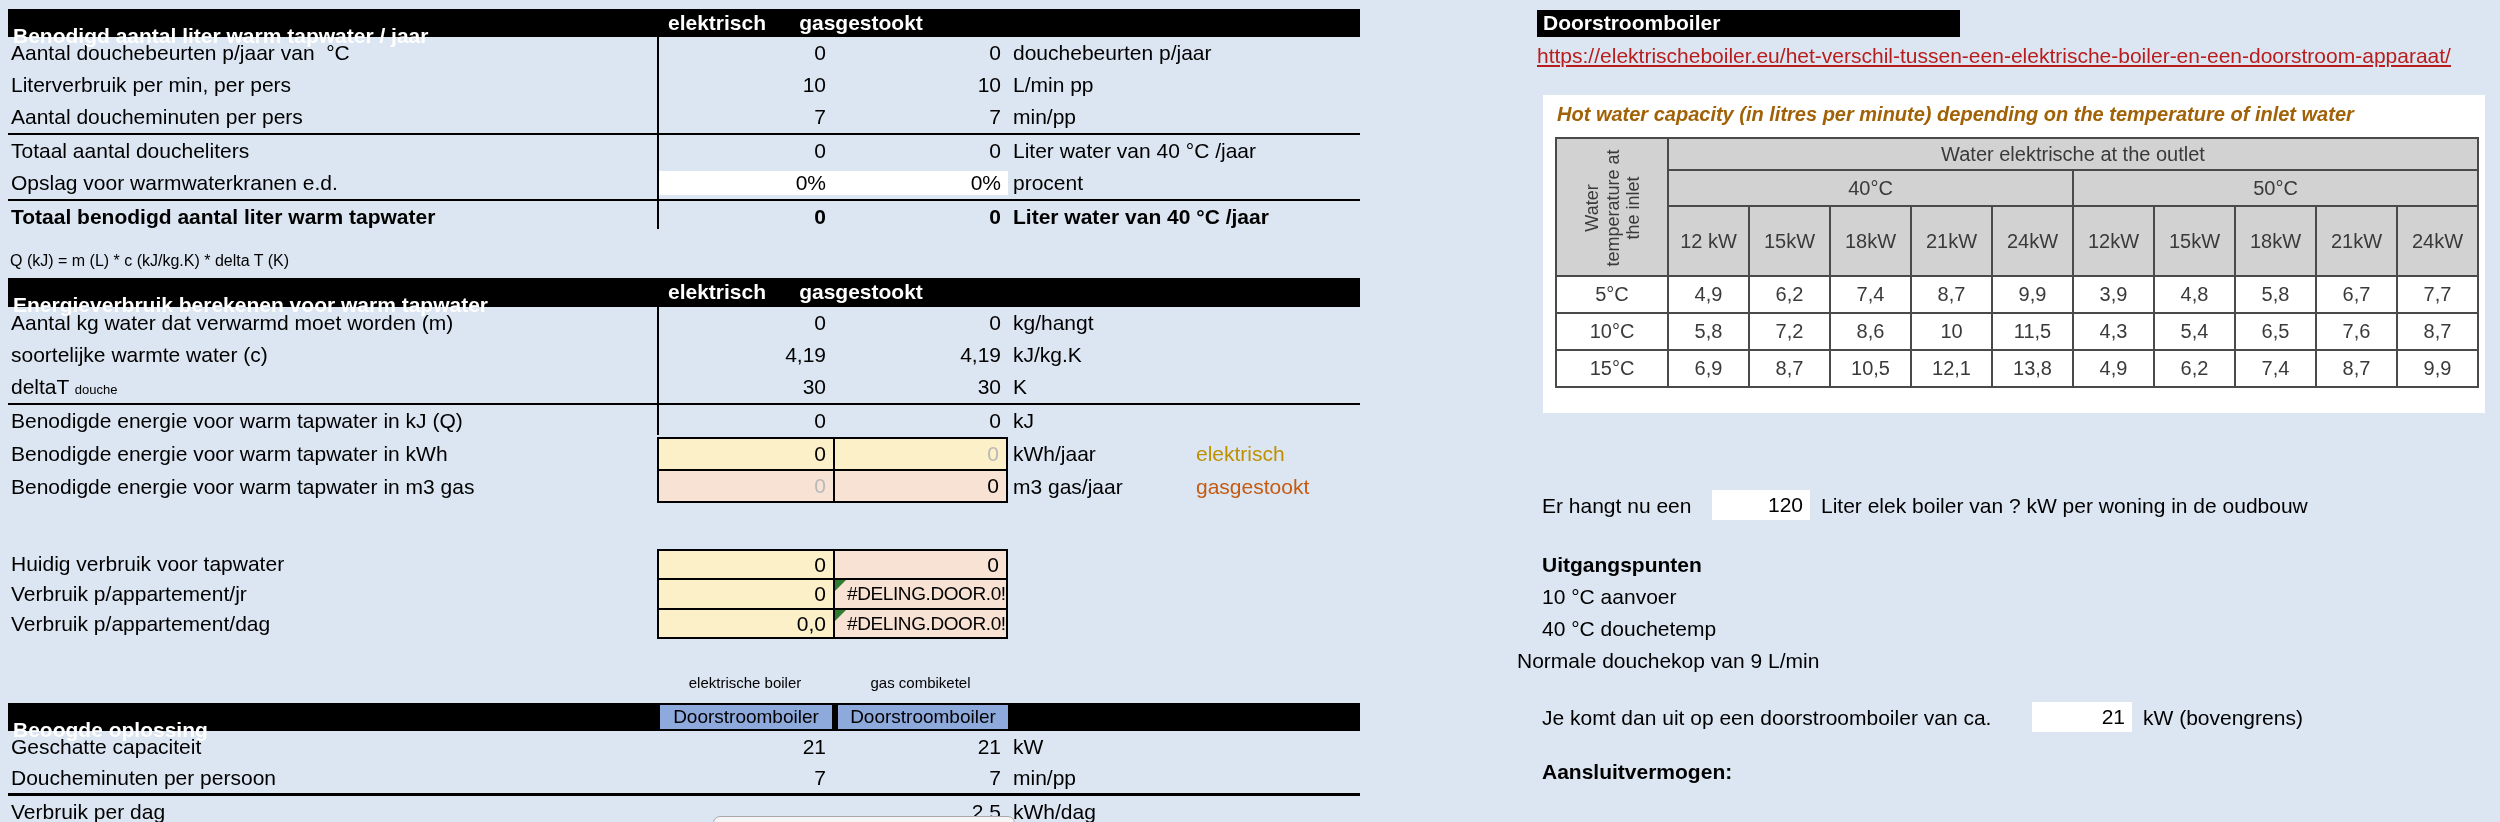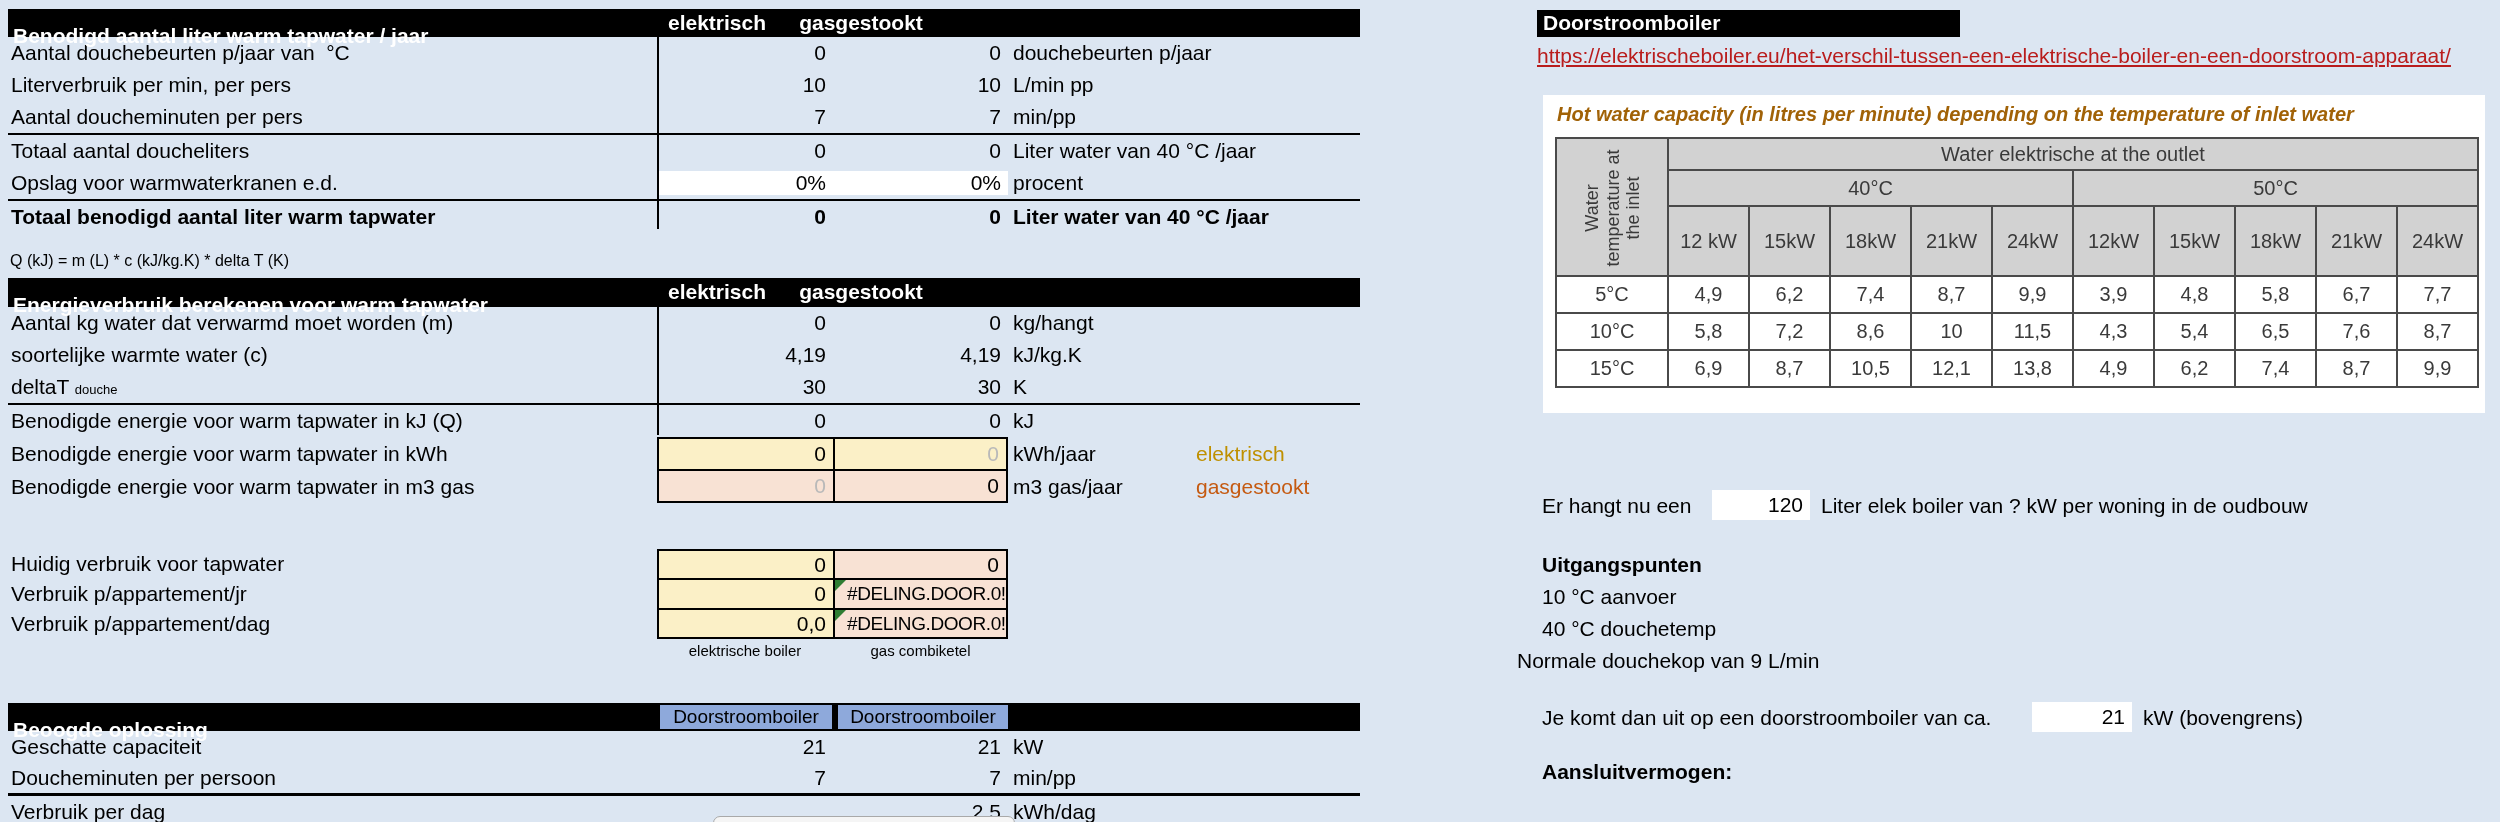--- a/index.html
+++ b/index.html
@@ -206,21 +206,21 @@
       <span class="cellpos ye blk-t blk-l blk-b" style="border-top-width:1px;">
           <span>0,0</span>
         </span>
       <span class="cellpos pk blk-t blk-l blk-r blk-b err" style="border-top-width:1px;">
           <span class="tri"></span>
           <span>#DELING.DOOR.0!</span>
         </span>
       <span></span>
         <span></span>
     </div>
-    <div class="row" style="height:22px;">
+    <div class="row" style="height:22px;margin-top:32px;">
       <span></span>
       <span class="caption">elektrische boiler</span>
       <span class="caption">gas combiketel</span>
       <span></span>
         <span></span>
     </div>
   </div>
 
   <div class="sec" style="top:703px;">
     <div class="bar">

